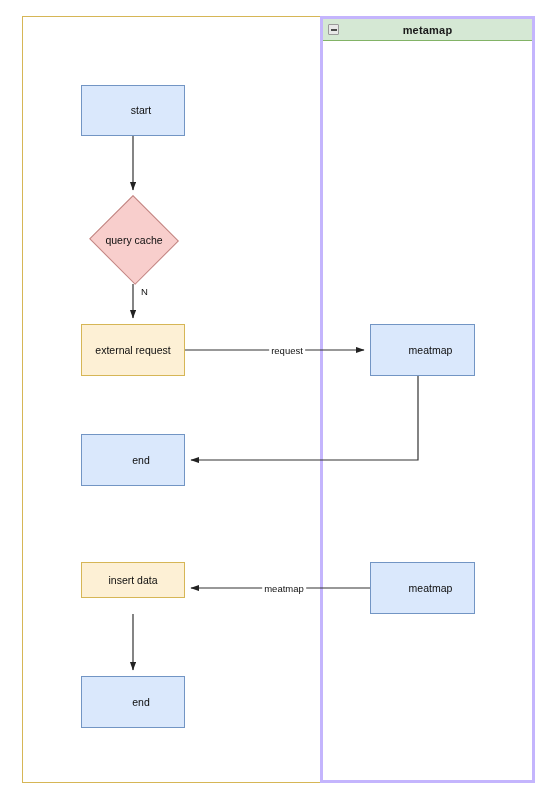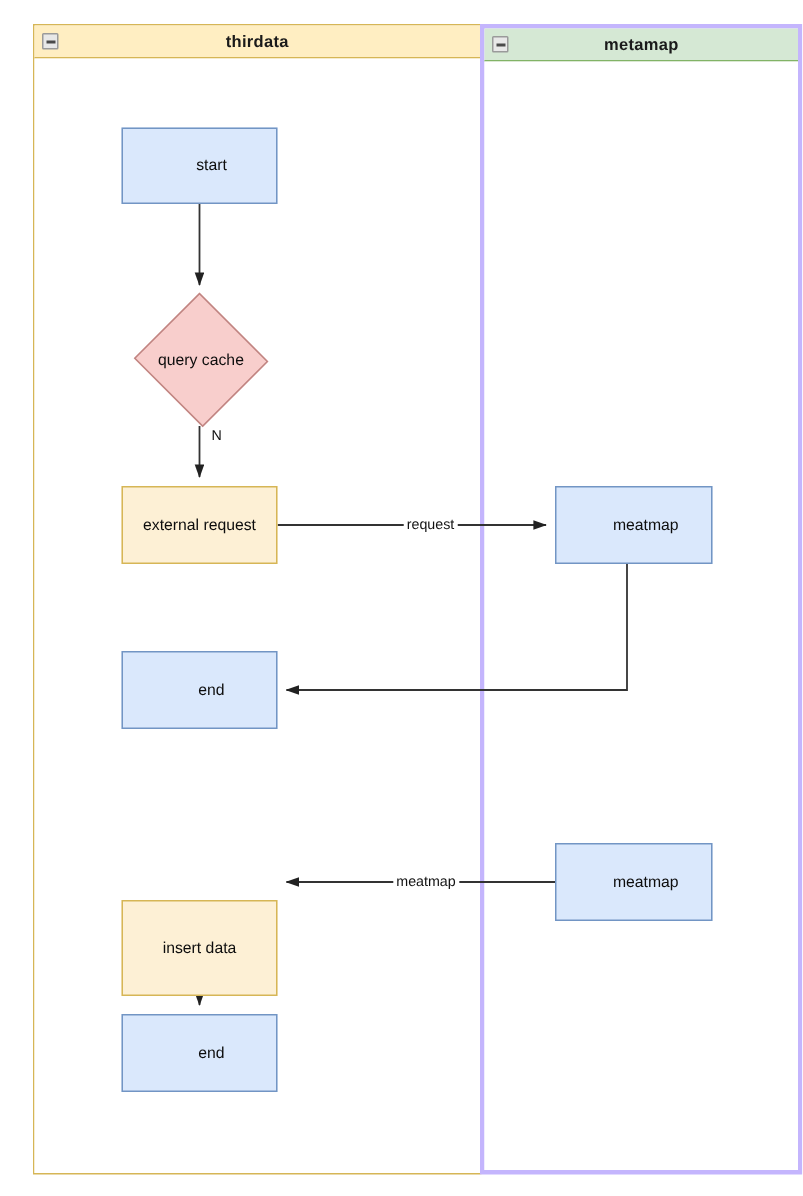--- a/index.html
+++ b/index.html
@@ -163,24 +163,20 @@
     white-space: nowrap;
     transform: translate(-50%, -50%);
   }
 </style>
 </head>
 <body>
 
 <div id="canvas">
 
   <div class="pool" id="pool-thirdata">
-    <div class="pool-header">
-      <span class="collapse-icon"></span>
-      <span>thirdata</span>
-    </div>
     <div class="pool-body"></div>
   </div>
 
   <div class="pool" id="pool-metamap">
     <div class="pool-header">
       <span class="collapse-icon"></span>
       <span>metamap</span>
     </div>
     <div class="pool-body"></div>
   </div>
@@ -219,21 +215,21 @@
 
   <div class="node diamond" style="left:88px; top:196px; width:92px; height:88px;">
     <span class="diamond-shape"></span>
     <span class="diamond-label">query cache</span>
   </div>
 
   <div class="node box blue" style="left:81px; top:434px; width:104px; height:52px;">
     <span>end</span>
   </div>
 
-  <div class="node box amber" style="left:81px; top:562px; width:104px; height:64px;margin-top:38px;">
+  <div class="node box amber" style="left:81px; top:562px; width:104px; height:36px;">
     <span>insert data</span>
   </div>
 
   <div class="node box blue" style="left:81px; top:676px; width:104px; height:52px;">
     <span>end</span>
   </div>
 
   <div class="node box blue" style="left:370px; top:324px; width:105px; height:52px;">
     <span>meatmap</span>
   </div>

